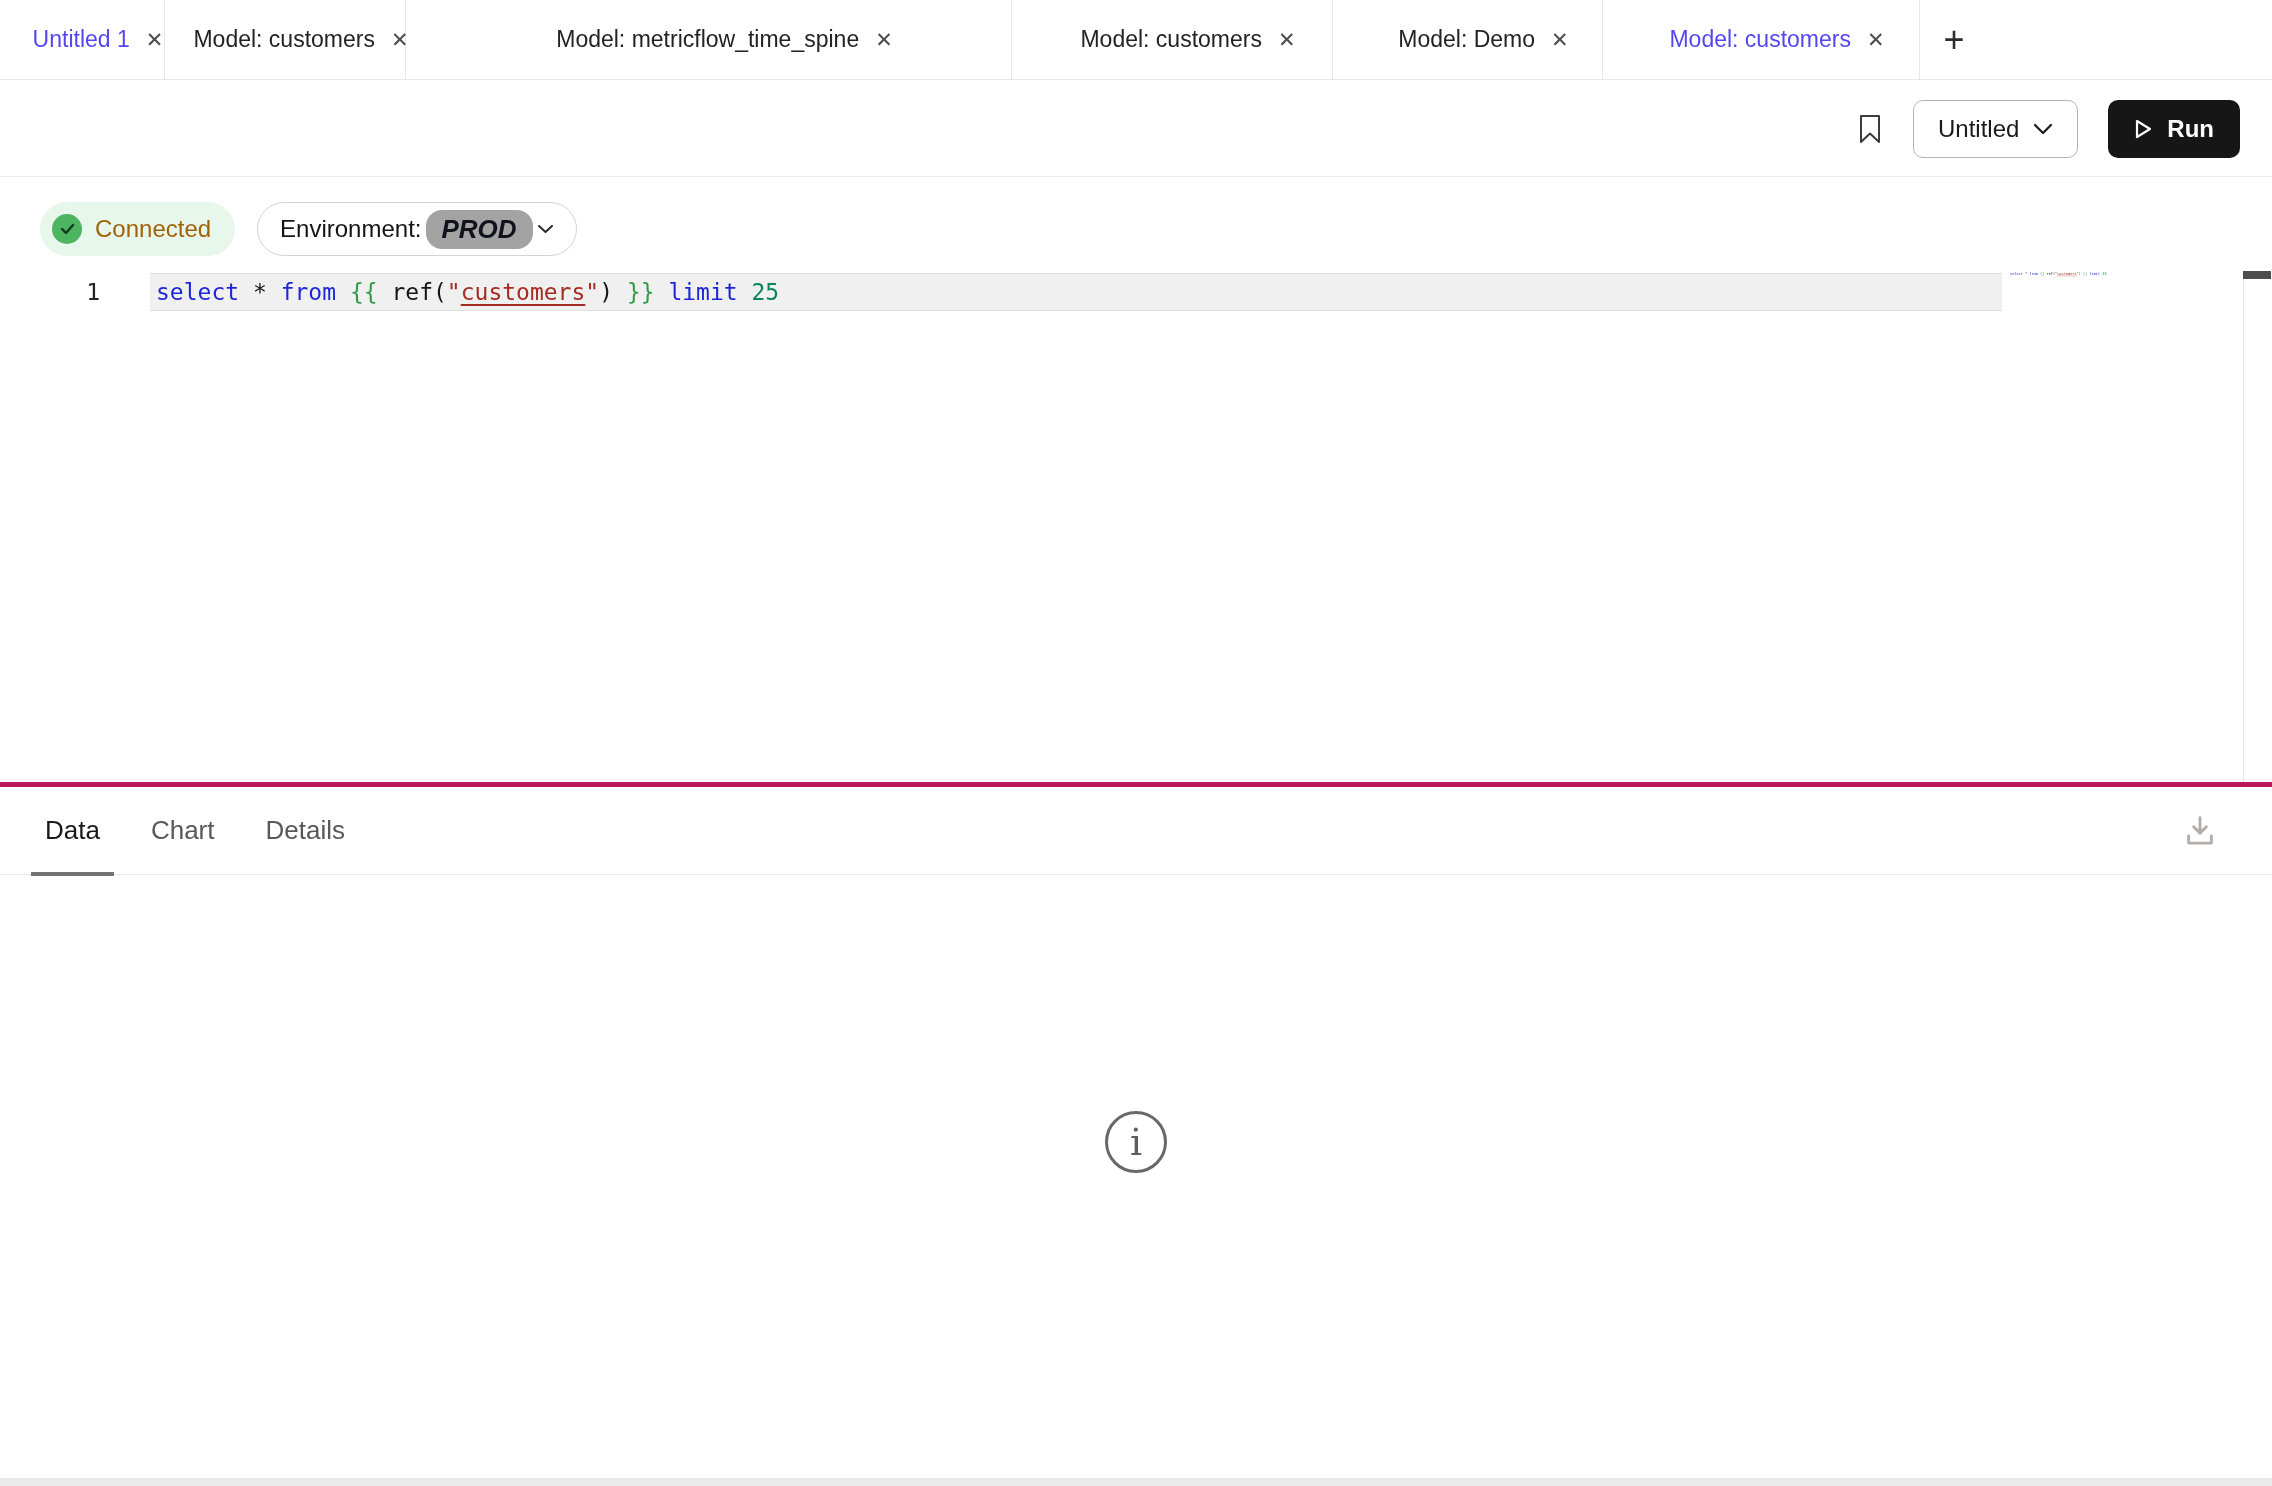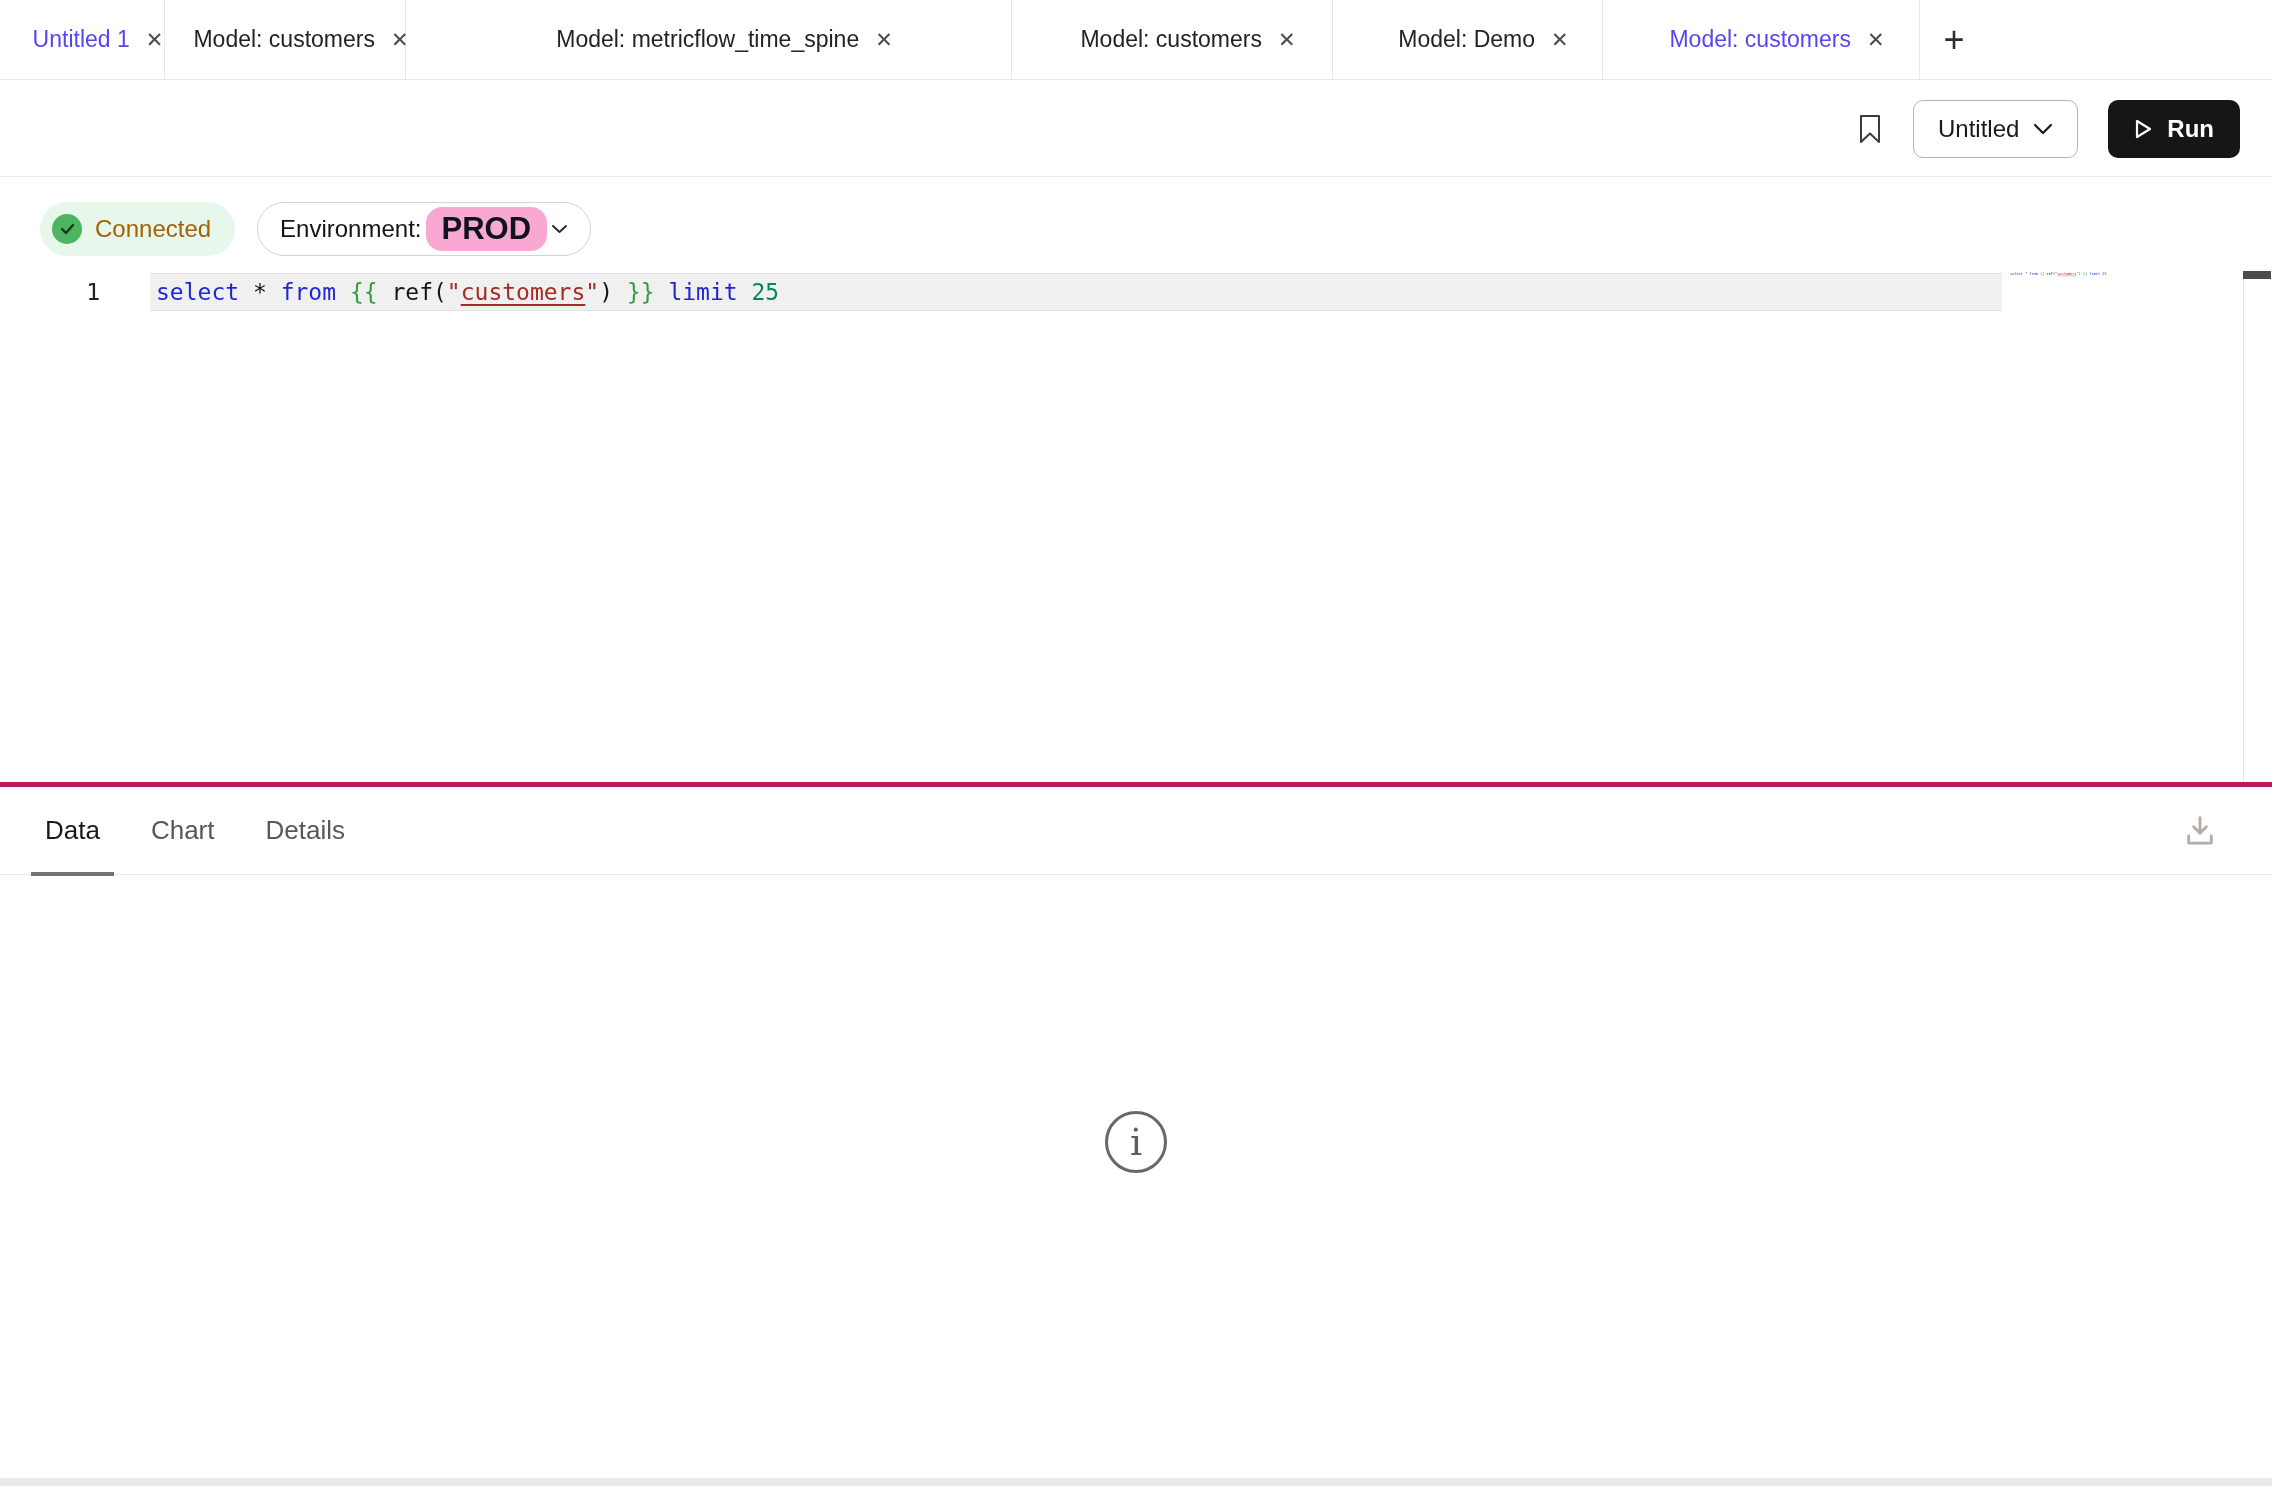--- a/index.html
+++ b/index.html
@@ -31,22 +31,22 @@
 
   
   .statusrow { position:absolute; top:202px; left:40px; height:54px; display:flex; gap:22px; }
   .connected { background:#e8f7ec; border-radius:27px; display:flex; align-items:center;
                gap:13px; padding:0 24px 0 12px; font-size:24px; font-weight:500; color:#a16207; }
   .cicon { width:30px; height:30px; border-radius:50%; background:#4db45f;
            display:flex; align-items:center; justify-content:center; }
   .env { height:54px; background:#fff; border:1px solid #d3d3d3; border-radius:27px;
          display:flex; align-items:center; gap:4px; padding:0 22px; font-size:24px;
          color:#141414; cursor:pointer; }
-  .prod { background:#f9a8d4; border-radius:16px; padding:4px 16px; font-size:31px;
-          font-weight:600; color:#10131c; }
+  .prod { background:#a3a3a3; border-radius:16px; padding:4px 16px; font-size:26px;
+          font-weight:600; color:#10131c;font-style:italic; }
 
   
   .editor { position:absolute; top:262px; left:0; right:0; height:520px; background:#fff; }
   .gutter { position:absolute; left:0; top:11px; width:100px; height:38px; line-height:38px;
             text-align:right; font-family:"DejaVu Sans Mono", monospace; font-size:23px; color:#222; }
   .linehl { position:absolute; left:150px; top:11px; width:1852px; height:38px;
             background:#f0f0f0; border-top:1px solid #e0e0e0; border-bottom:1px solid #e0e0e0; }
   .codeline { position:absolute; left:156px; top:11px; height:38px; line-height:38px;
               font-family:"DejaVu Sans Mono", monospace; font-size:23px; white-space:pre; }
   .minimap { position:absolute; left:2010px; top:9px; font-family:"DejaVu Sans Mono", monospace;

